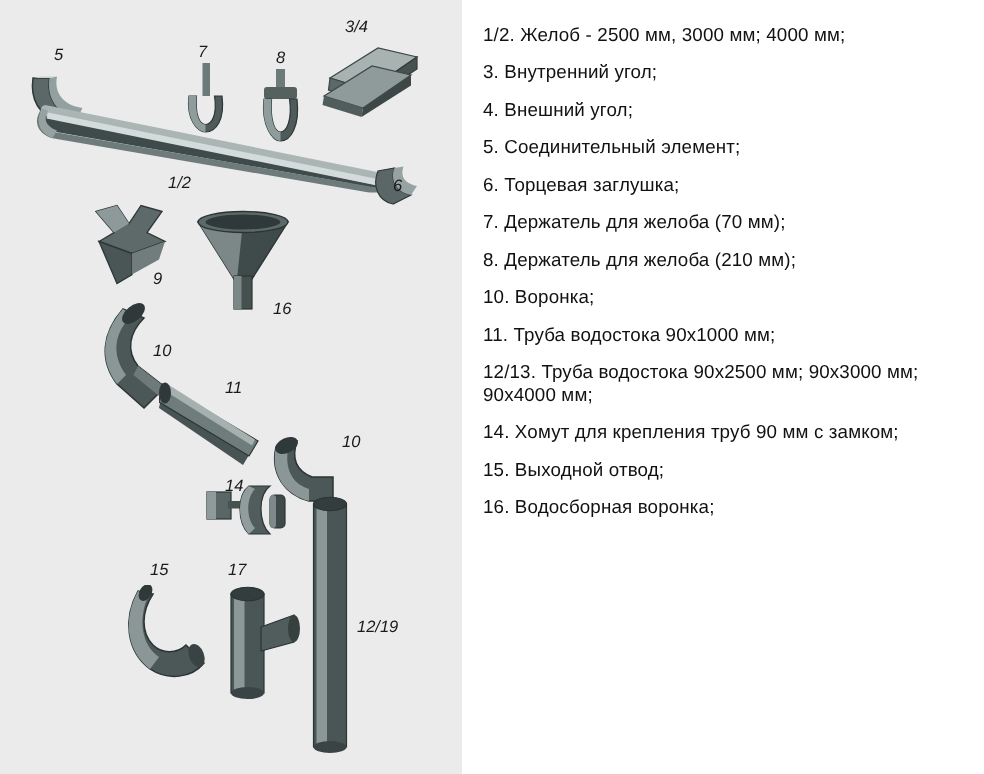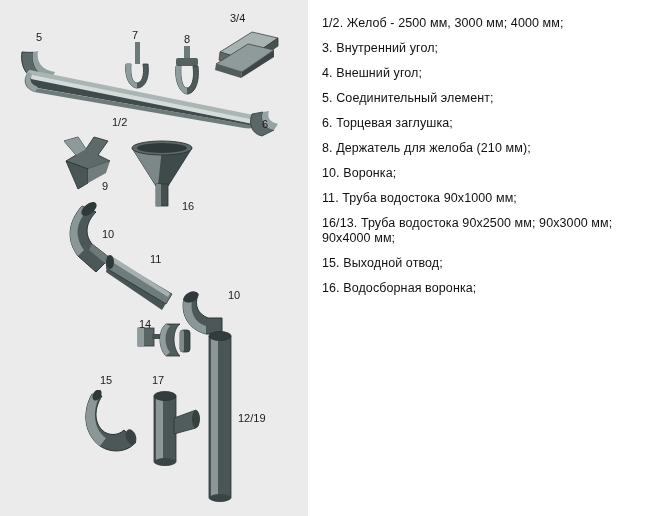--- a/index.html
+++ b/index.html
@@ -31,20 +31,21 @@
   }
   .part {
     position: absolute;
   }
   .lbl {
     position: absolute;
     font-size: 11px;
     color: #1a1a1a;
     font-family: "Liberation Sans", sans-serif;
     white-space: nowrap;
+    font-style: italic;
   }
   
   .legend {
     position: relative;
     flex: 1 1 auto;
     padding: 6px 10px 0 14px;
     box-sizing: border-box;
   }
   .legend-title {
     font-size: 12.5px;
@@ -168,21 +169,21 @@
 
     <svg class="part" style="left:136px; top:318px;" width="62" height="44" viewBox="0 0 62 44">
       <rect x="2" y="10" width="16" height="18" fill="#5a6666" stroke="#2b3434" stroke-width="0.8"></rect>
       <rect x="2" y="10" width="6" height="18" fill="#8e9b9a"></rect>
       <rect x="16" y="16" width="12" height="5" fill="#47514f"></rect>
       <path d="M30 6 C22 12 22 30 30 38 L44 38 C36 30 36 12 44 6 Z" fill="#515c5c" stroke="#2b3434" stroke-width="0.8"></path>
       <path d="M30 6 C22 12 22 30 30 38 L34 34 C28 28 28 14 34 8 Z" fill="#909d9c"></path>
       <rect x="44" y="12" width="10" height="22" rx="3" fill="#3f4949" stroke="#2b3434" stroke-width="0.8"></rect>
       <rect x="44" y="12" width="4" height="22" rx="2" fill="#7d8a89"></rect>
     </svg>
-    <div class="lbl" style="left:139px; top:318px;text-align:right;">14</div>
+    <div class="lbl" style="left:150px; top:318px;text-align:right;">14</div>
 
     <svg class="part" style="left:82px; top:390px;" width="62" height="68" viewBox="0 0 62 68">
       <path d="M10 4 C0 22 2 44 18 56 C30 64 46 62 54 52 L42 40 C36 46 26 46 20 40 C12 32 12 18 20 6 Z" fill="#4c5757" stroke="#2b3434" stroke-width="1"></path>
       <path d="M10 4 C0 22 2 44 18 56 L24 48 C12 40 10 22 17 7 Z" fill="#8a9796"></path>
       <ellipse cx="15" cy="5" rx="6" ry="4" transform="rotate(-60 15 5)" fill="#2f3939"></ellipse>
       <ellipse cx="49" cy="47" rx="5" ry="8" transform="rotate(-20 49 47)" fill="#394343"></ellipse>
     </svg>
     <div class="lbl" style="left:100px; top:374px;">15</div>
 
     <svg class="part" style="left:146px; top:390px;" width="58" height="76" viewBox="0 0 58 76">
@@ -197,21 +198,23 @@
 
   </div>
 
   <div class="legend">
     <div class="legend-title"></div>
     <div class="legend-item">1/2. Желоб - 2500 мм, 3000 мм; 4000 мм;</div>
     <div class="legend-item">3. Внутренний угол;</div>
     <div class="legend-item">4. Внешний угол;</div>
     <div class="legend-item">5. Соединительный элемент;</div>
     <div class="legend-item">6. Торцевая заглушка;</div>
+    <div class="legend-item">7. Держатель для желоба (70 мм);</div>
     <div class="legend-item">8. Держатель для желоба (210 мм);</div>
     <div class="legend-item">10. Воронка;</div>
     <div class="legend-item">11. Труба водостока 90х1000 мм;</div>
-    <div class="legend-item">16/13. Труба  водостока  90х2500 мм;  90х3000 мм; 90х4000 мм;</div>
+    <div class="legend-item">12/13. Труба  водостока  90х2500 мм;  90х3000 мм; 90х4000 мм;</div>
+    <div class="legend-item">14. Хомут для крепления труб 90 мм с замком;</div>
     <div class="legend-item">15. Выходной отвод;</div>
     <div class="legend-item">16. Водосборная воронка;</div>
   </div>
 
 </div>
 
 </body></html>

